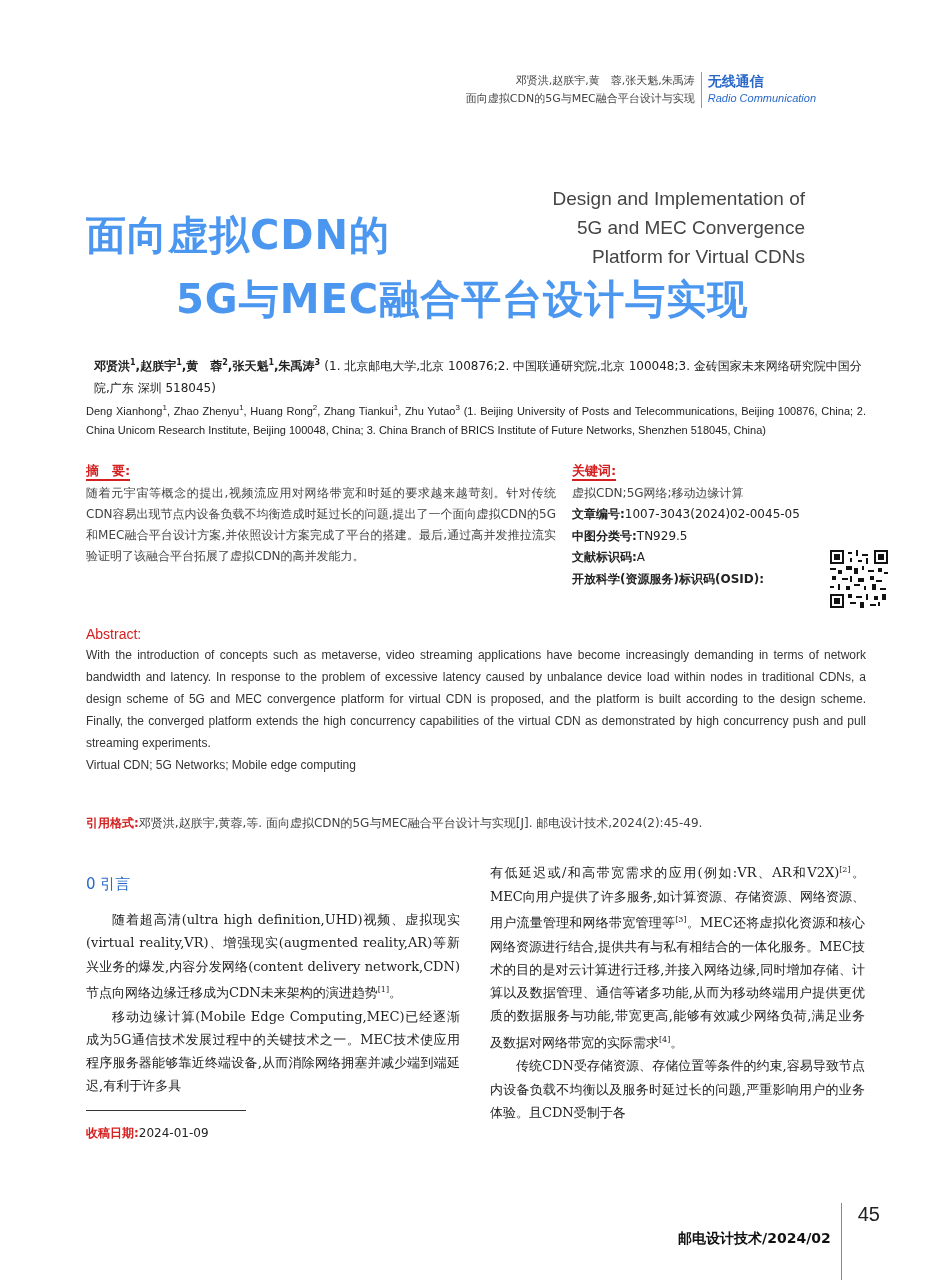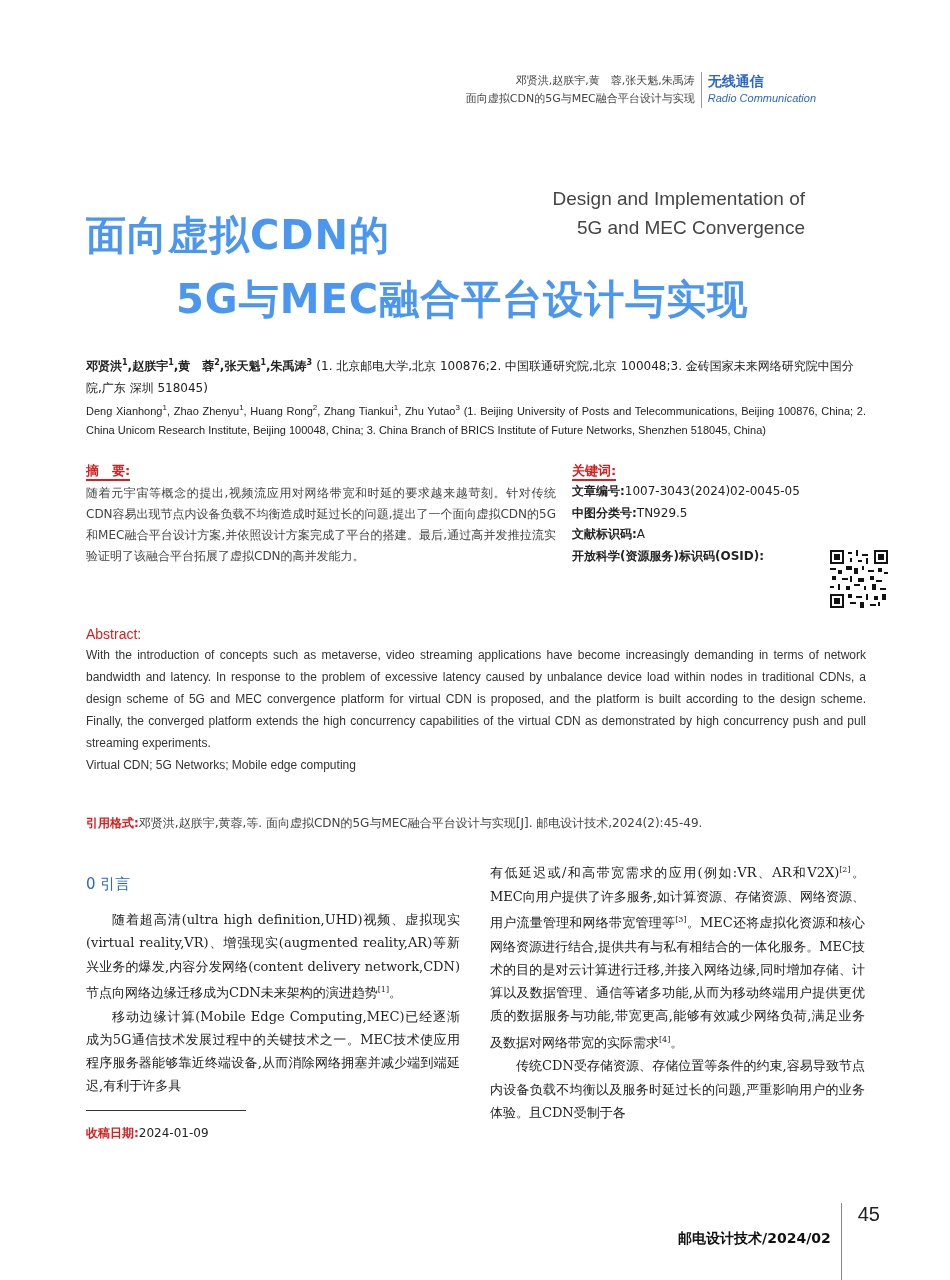--- a/index.html
+++ b/index.html
@@ -10,21 +10,21 @@
   .rh-left { text-align: right; font-size: 11px; line-height: 18px; color: #444; padding-right: 6px; border-right: 1px solid #999; }
   .rh-right { padding-left: 6px; }
   .rh-cn { font-size: 14px; color: #2a68c8; font-weight: bold; line-height: 18px; }
   .rh-en { font-size: 11px; color: #2a68c8; font-style: italic; line-height: 16px; font-family: "Liberation Sans", sans-serif; text-align: right; }
 
   .title-en { position: absolute; top: 184px; left: 505px; width: 300px; text-align: right;
               font-family: "Liberation Sans", sans-serif; font-size: 19px; line-height: 29px; color: #444; }
   .title-cn-1 { position: absolute; top: 208px; left: 86px; font-size: 40px; font-weight: bold; color: #4b97f0; letter-spacing: 1px; text-align: right; }
   .title-cn-2 { position: absolute; top: 272px; left: 176px; font-size: 40px; font-weight: bold; color: #4b97f0; letter-spacing: 1px; }
 
-  .authors-cn { position: absolute; top: 352px; left: 86px; width: 780px; font-size: 12px; line-height: 22px; color: #222; font-weight: bold; }
+  .authors-cn { position: absolute; top: 352px; left: 94px; width: 780px; font-size: 12px; line-height: 22px; color: #222; font-weight: bold; }
   .authors-cn .aff { font-weight: normal; }
   .authors-en { position: absolute; top: 398px; left: 86px; width: 780px; font-family: "Liberation Sans", sans-serif; font-size: 11px; line-height: 19px; color: #222; text-align: justify; }
   sup { font-size: 8px; }
 
   .sec-label { color: #d42020; font-weight: bold; font-size: 13px; border-bottom: 2px solid #d42020; display: inline-block; line-height: 17px; }
   .abstract-cn { position: absolute; top: 460px; left: 86px; width: 470px; }
   .abstract-cn .body { font-size: 12px; line-height: 21px; color: #444; margin-top: 2px; text-align: justify; }
 
   .keywords-cn { position: absolute; top: 460px; left: 572px; width: 300px; }
   .keywords-cn .body { font-size: 12px; line-height: 21px; color: #444; margin-top: 2px; }
@@ -63,20 +63,21 @@
   </div>
   <div class="rh-right">
     <div class="rh-cn">无线通信</div>
     <div class="rh-en">Radio Communication</div>
   </div>
 </div>
 
 <div class="title-en">
   <div>Design and Implementation of</div>
   <div>5G and MEC Convergence</div>
+  <div>Platform for Virtual CDNs</div>
 </div>
 <div class="title-cn-1">面向虚拟CDN的</div>
 <div class="title-cn-2">5G与MEC融合平台设计与实现</div>
 
 <div class="authors-cn">
   <span>邓贤洪</span><sup>1</sup>,<span>赵朕宇</span><sup>1</sup>,<span>黄　蓉</span><sup>2</sup>,<span>张天魁</span><sup>1</sup>,<span>朱禹涛</span><sup>3</sup>
   <span class="aff">(1. 北京邮电大学,北京 100876;2. 中国联通研究院,北京 100048;3. 金砖国家未来网络研究院中国分院,广东 深圳 518045)</span>
 </div>
 
 <div class="authors-en">
@@ -84,20 +85,21 @@
   <span>(1. Beijing University of Posts and Telecommunications, Beijing 100876, China; 2. China Unicom Research Institute, Beijing 100048, China; 3. China Branch of BRICS Institute of Future Networks, Shenzhen 518045, China)</span>
 </div>
 
 <div class="abstract-cn">
   <span class="sec-label">摘　要:</span>
   <div class="body">随着元宇宙等概念的提出,视频流应用对网络带宽和时延的要求越来越苛刻。针对传统CDN容易出现节点内设备负载不均衡造成时延过长的问题,提出了一个面向虚拟CDN的5G和MEC融合平台设计方案,并依照设计方案完成了平台的搭建。最后,通过高并发推拉流实验证明了该融合平台拓展了虚拟CDN的高并发能力。</div>
 </div>
 
 <div class="keywords-cn">
   <span class="sec-label">关键词:</span>
+  <div class="body">虚拟CDN;5G网络;移动边缘计算</div>
   <div class="meta-line"><b>文章编号:</b><span>1007-3043(2024)02-0045-05</span></div>
   <div class="meta-line"><b>中图分类号:</b><span>TN929.5</span></div>
   <div class="meta-line"><b>文献标识码:</b><span>A</span></div>
   <div class="meta-line"><b>开放科学(资源服务)标识码(OSID):</b></div>
   <svg class="qr" viewBox="0 0 29 29">
     <rect width="29" height="29" fill="#fff"></rect>
     <g fill="#111">
       <rect x="0" y="0" width="7" height="7"></rect>
         <rect x="1" y="1" width="5" height="5" fill="#fff"></rect>
         <rect x="2" y="2" width="3" height="3"></rect>

